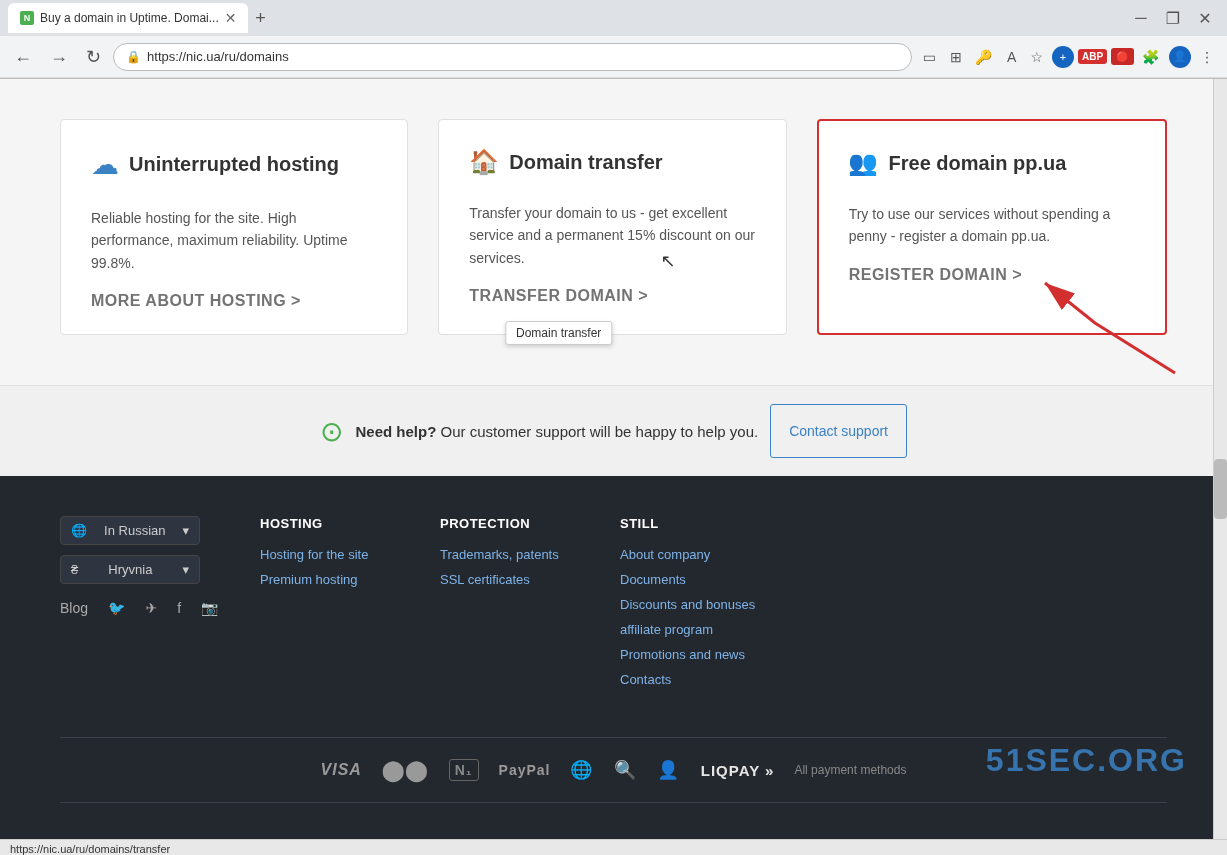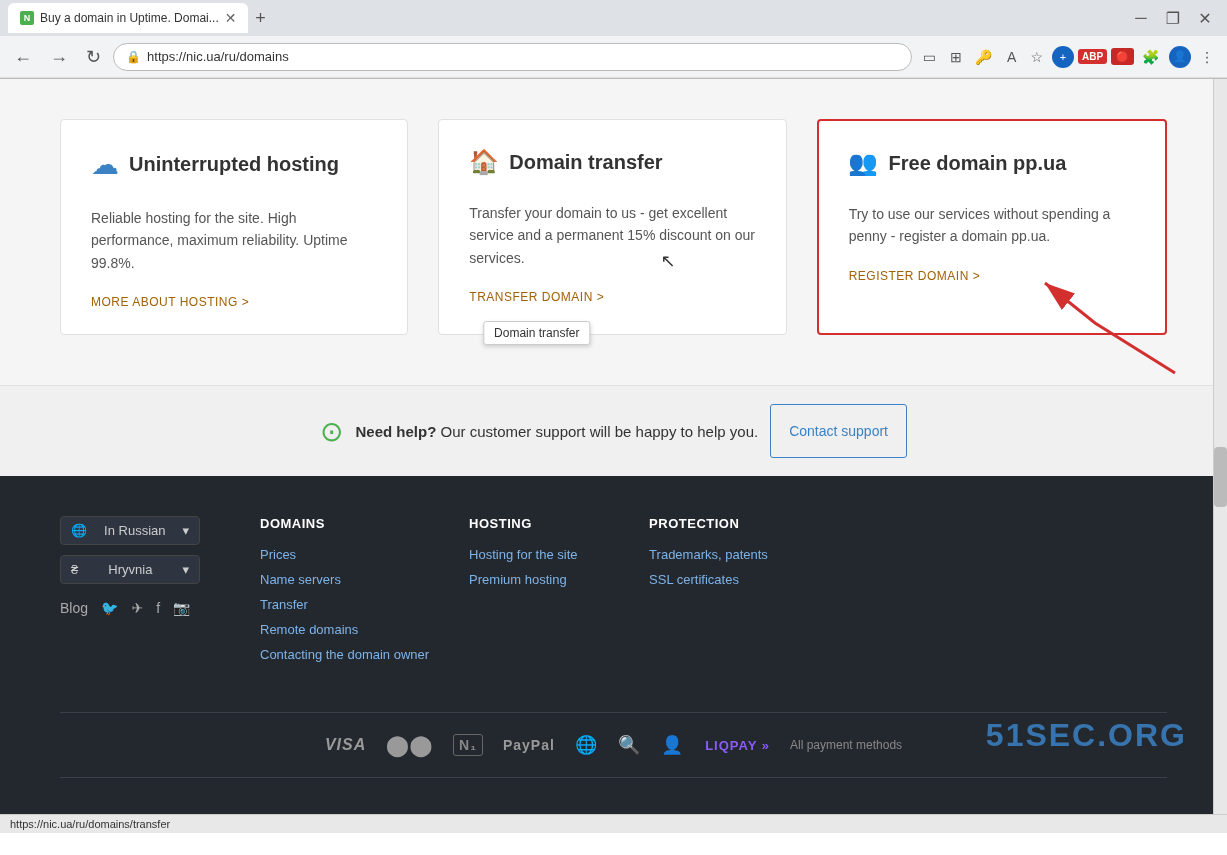--- a/index.html
+++ b/index.html
@@ -61,21 +61,21 @@
       border: 2px solid #d32f2f;
       background: #fff;
     }
 
     .card-icon { font-size: 28px; color: #3b82c4; margin-bottom: 12px; display: inline-block; }
     .card-icon-green { color: #4caf50; }
     .card-icon-blue { color: #3b82c4; }
     .card-title { font-size: 20px; font-weight: bold; color: #333; margin-bottom: 12px; display: inline-block; margin-left: 10px; vertical-align: middle; }
     .card-title-row { display: flex; align-items: center; margin-bottom: 14px; }
     .card-text { font-size: 14px; color: #555; line-height: 1.6; margin-bottom: 18px; }
-    .card-link { font-size: 12px; font-weight: normal; color: #a16207; text-decoration: none; letter-spacing: 0.5px; }
+    .card-link { font-size: 16px; font-weight: bold; color: #737373; text-decoration: none; letter-spacing: 0.5px; }
 
     
     .tooltip-wrap { position: relative; display: inline-block; }
     .tooltip {
       position: absolute;
       background: #fff;
       border: 1px solid #ccc;
       border-radius: 3px;
       padding: 4px 10px;
       font-size: 12px;
@@ -121,21 +121,21 @@
       display: flex;
       gap: 40px;
       margin-bottom: 40px;
     }
     .footer-left { min-width: 160px; }
     .lang-select, .currency-select {
       display: flex; align-items: center; background: #2e3440; border: 1px solid #444;
       border-radius: 4px; padding: 6px 10px; color: #ccc; font-size: 13px; cursor: pointer;
       gap: 6px; margin-bottom: 10px; width: 140px; justify-content: space-between;
     }
-    .social-links { display: flex; align-items: center; gap: 13px; margin-top: 16px; }
+    .social-links { display: flex; align-items: center; gap: 20px; margin-top: 16px; }
     .social-links a { color: #aaa; font-size: 14px; text-decoration: none; }
 
     .footer-col { min-width: 140px; }
     .footer-col h4 { color: #fff; font-size: 13px; font-weight: bold; letter-spacing: 0.5px; margin-bottom: 16px; }
     .footer-col a { display: block; color: #7eb3e8; font-size: 13px; margin-bottom: 10px; text-decoration: none; }
 
     
     .payment-row {
       display: flex; align-items: center; justify-content: center; gap: 20px;
       padding: 20px 0; border-top: 1px solid #3a3f4a; border-bottom: 1px solid #3a3f4a;
@@ -300,52 +300,53 @@
         </div>
         <div class="social-links">
           <a href="#">Blog</a>
           <a href="#">🐦</a>
           <a href="#">✈</a>
           <a href="#">f</a>
           <a href="#">📷</a>
         </div>
       </div>
 
-      <div class="footer-col">
-        <h4>DOMAINS</h4>
-        <a href="#">Prices</a>
-        <a href="#">Name servers</a>
-        <a href="#">Transfer</a>
-        <a href="#">Remote domains</a>
-        <a href="#">Contacting the domain owner</a>
-      </div>
 
       <div class="footer-col">
         <h4>HOSTING</h4>
         <a href="#">Hosting for the site</a>
         <a href="#">Premium hosting</a>
       </div>
 
       <div class="footer-col">
         <h4>PROTECTION</h4>
         <a href="#">Trademarks, patents</a>
         <a href="#">SSL certificates</a>
       </div>
 
+      <div class="footer-col">
+        <h4>STILL</h4>
+        <a href="#">About company</a>
+        <a href="#">Documents</a>
+        <a href="#">Discounts and bonuses</a>
+        <a href="#">affiliate program</a>
+        <a href="#">Promotions and news</a>
+        <a href="#">Contacts</a>
+      </div>
     </div>
 
     <div class="payment-row">
       <span class="payment-logo visa">VISA</span>
       <span class="payment-logo mc" style="font-size:20px;">⬤⬤</span>
       <span class="payment-logo" style="font-size:14px; border:1px solid #666; padding:2px 5px; border-radius:3px;">N₁</span>
       <span class="payment-logo" style="font-size:14px; color:#999;">PayPal</span>
       <span class="payment-logo" style="font-size:18px;">🌐</span>
       <span class="payment-logo" style="font-size:18px;">🔍</span>
       <span class="payment-logo" style="font-size:18px;">👤</span>
-      <span class="payment-logo" style="font-size:13px; color:#8b5cf6; letter-spacing:1px;">LIQPAY »</span>
+      <span class="payment-logo" style="font-size:15px; color:#e5e5e5; letter-spacing:1px;">LIQPAY »</span>
       <span class="payment-all">All payment methods</span>
     </div>
 
   </div>
 
   <div class="watermark">51SEC.ORG</div>
 
   <div class="scrollbar-right">
     <div class="scrollbar-thumb"></div>
   </div>

